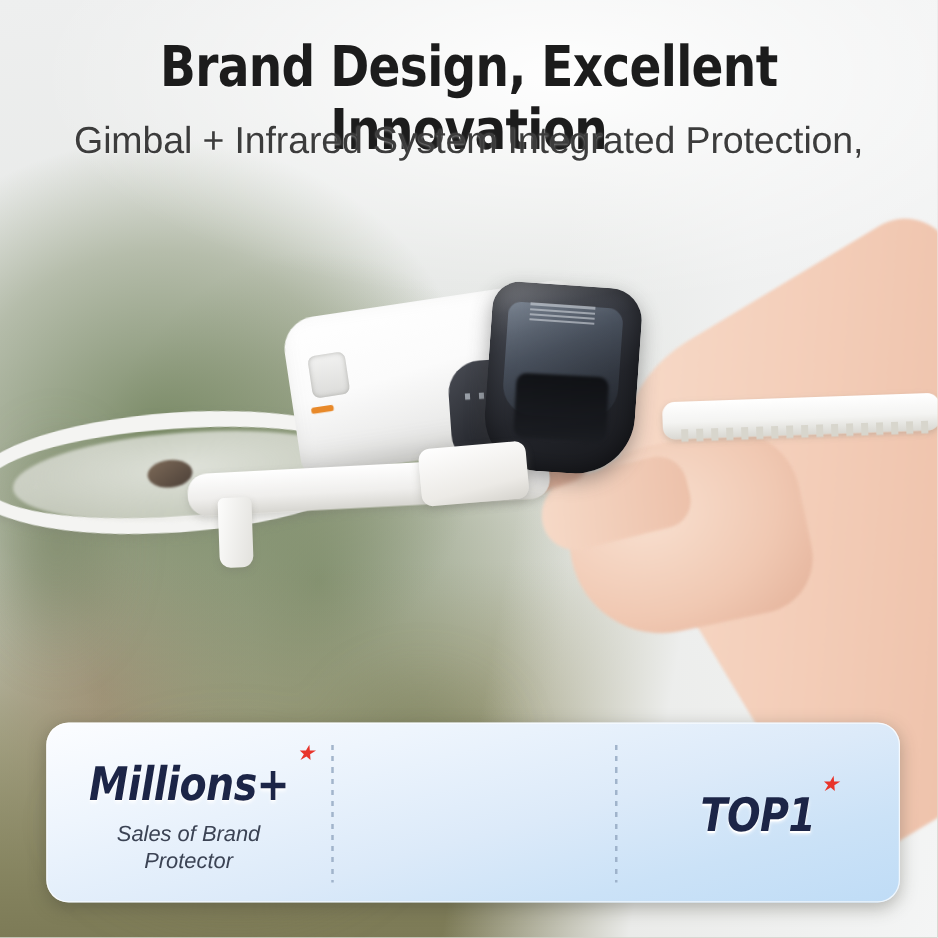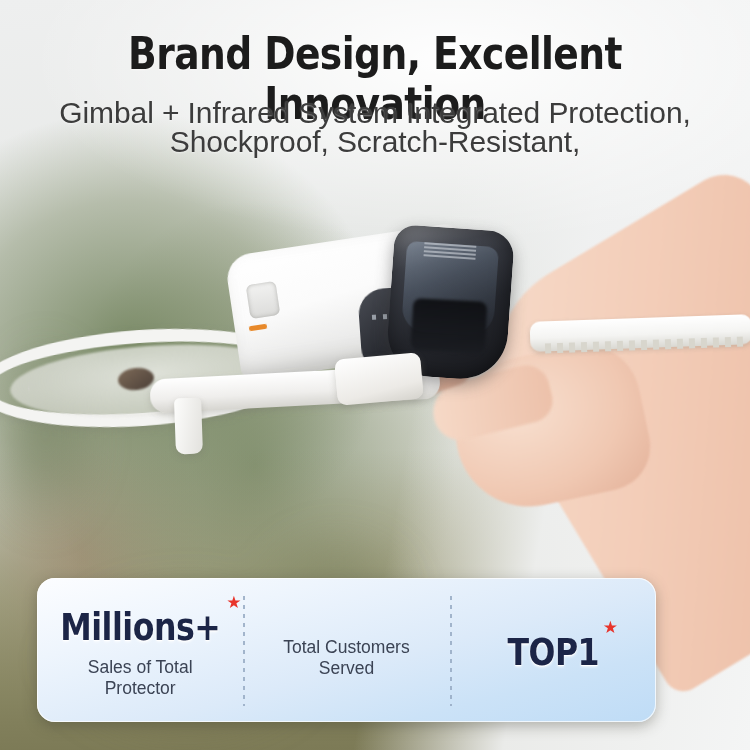--- a/index.html
+++ b/index.html
@@ -204,26 +204,27 @@
     font-size:30px;
     line-height:28.5px;
     color:#3c3c3c;
     letter-spacing:-0.1px;
     text-shadow:0 1px 2px rgba(255,255,255,0.5);
   }
   #subhead .ln{ display:block; }
 
   
   #stats-panel{
-    position:absolute; left:37px; top:578px; width:619px; height:144px;
+    position:absolute; left:37px; top:578px; width:683px; height:144px;
     border-radius:18px;
     background:linear-gradient(165deg, #fcfdff 0%, #eef5fd 26%, #dceaf9 56%, #cbe2f7 78%, #bfdcf6 100%);
     box-shadow:0 4px 14px rgba(60,60,50,0.35), inset 0 0 0 1px rgba(255,255,255,0.75);
     display:flex; align-items:stretch;
     overflow:hidden;
+    font-style:italic;
   }
   .stat{
     flex:1 1 0; position:relative;
     display:flex; flex-direction:column; align-items:center; justify-content:center;
     padding-top:6px;
   }
   .stat + .stat::before{
     content:""; position:absolute; left:0; top:18px; bottom:16px; width:2px;
     background:repeating-linear-gradient(180deg, rgba(150,170,195,0.85) 0 4px, rgba(0,0,0,0) 4px 9px);
   }
@@ -283,37 +284,34 @@
 <div id="gimbal-cover"></div>
 <div id="gimbal-window"></div>
 <div id="gimbal-label"></div>
 <div id="gimbal-shade"></div>
 <div id="gimbal-white-clip"></div>
 
 <div id="headline">Brand Design, Excellent Innovation</div>
 
 <div id="subhead">
   <span class="ln">Gimbal + Infrared System Integrated Protection,</span>
-  <span class="ln">Shockproof, Scratch-Resistant,</span>
 </div>
 
 <div id="stats-panel">
 
   <div class="stat">
     <div class="stat-value-wrap">
       <span class="stat-value">Millions+</span>
       <span class="stat-star">★</span>
     </div>
-    <div class="stat-label">Sales of Total
+    <div class="stat-label">Sales of Brand
 Protector</div>
   </div>
 
   <div class="stat">
-    <div class="stat-label">Total Customers
-Served</div>
   </div>
 
   <div class="stat">
     <div class="stat-value-wrap">
       <span class="stat-value">TOP1</span>
       <span class="stat-star">★</span>
     </div>
   </div>
 
 </div>

